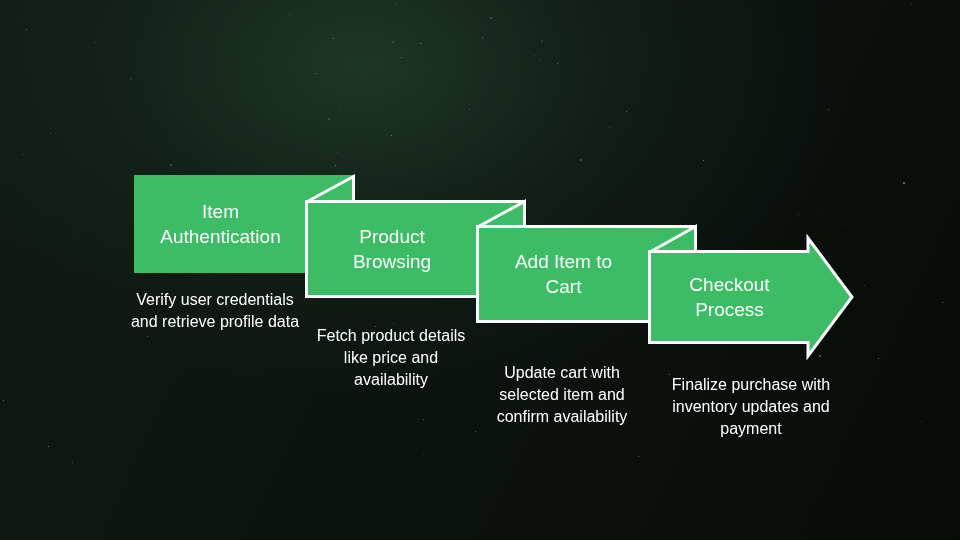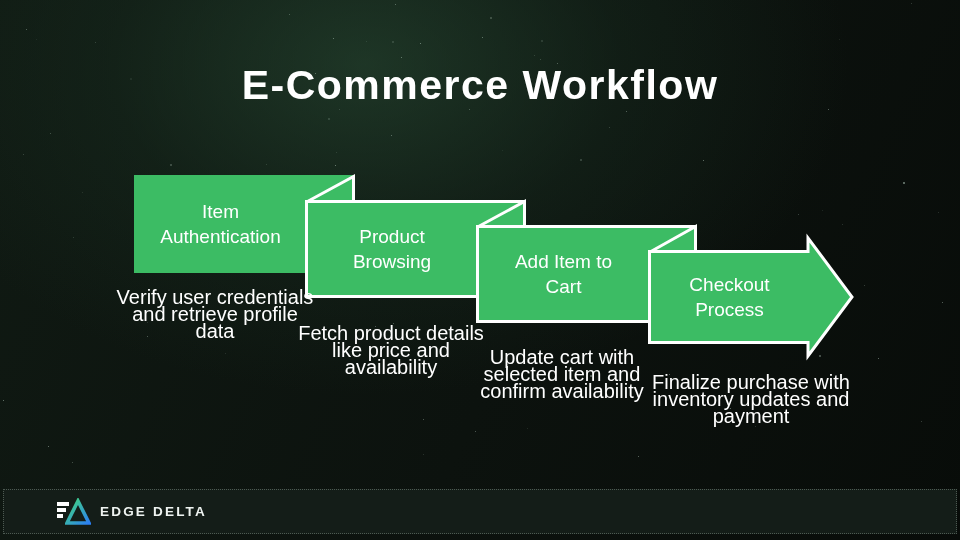--- a/index.html
+++ b/index.html
@@ -24,21 +24,21 @@
   .box3{left:476px;top:225px;width:221px;height:98px;z-index:3;
         border-left:3px solid #fff;border-top:3px solid #fff;border-bottom:3px solid #fff;}
   .overlay{position:absolute;left:0;top:0;z-index:4;pointer-events:none;}
   .arrowpoly{fill:#3CBC64;stroke:#ffffff;stroke-width:3;stroke-linejoin:miter;}
   .fold{stroke:#ffffff;stroke-width:3;fill:none;stroke-linecap:round;}
   .label{
     position:absolute;z-index:6;display:flex;align-items:center;justify-content:center;
     color:#ffffff;font-size:19px;line-height:25px;text-align:center;white-space:pre-line;
   }
   .caption{
-    position:absolute;z-index:6;color:#ffffff;font-size:20px;line-height:17px;
+    position:absolute;z-index:6;color:#ffffff;font-size:16px;line-height:22px;
     text-align:center;white-space:pre-line;
   }
   
   .footer{
     position:absolute;left:3px;right:3px;top:489px;height:45px;
     background:#141d18;border:1px dotted #4d5a52;
     display:flex;align-items:center;box-sizing:border-box;padding-left:53px;
   }
   .logo-mark{position:relative;width:34px;height:28px;flex:0 0 auto;}
   .bars{position:absolute;left:0;top:4px;display:flex;flex-direction:column;gap:2px;}
@@ -135,21 +135,20 @@
       <span class="star" style="left: 584.8px; top: 256.7px; width: 2px; height: 2px; opacity: 0.12;"></span>
       <span class="star" style="left: 149.1px; top: 229.4px; width: 1px; height: 1px; opacity: 0.24;"></span>
       <span class="star" style="left: 496.9px; top: 270.5px; width: 1px; height: 1px; opacity: 0.2;"></span>
       <span class="star" style="left: 629.2px; top: 233.4px; width: 1px; height: 1px; opacity: 0.14;"></span>
       <span class="star" style="left: 463.8px; top: 217.8px; width: 1px; height: 1px; opacity: 0.1;"></span>
       <span class="star" style="left: 94.7px; top: 41.9px; width: 1px; height: 1px; opacity: 0.24;"></span>
       <span class="star" style="left: 638.4px; top: 456.4px; width: 1px; height: 1px; opacity: 0.49;"></span>
       <span class="star" style="left: 2.8px; top: 399.8px; width: 1px; height: 1px; opacity: 0.55;"></span>
     </div>
 
-  <h1 class="title">E-Commerce Workflow</h1>
 
   <div>
     <div class="box box1"></div>
     <div class="box box2"></div>
     <div class="box box3"></div>
 
     <svg class="overlay" width="960" height="540" viewBox="0 0 960 540">
       <polygon class="arrowpoly" points="649.5,251.5 808,251.5 808,238 852,297 808,356 808,342.5 649.5,342.5"></polygon>
       <path class="fold" d="M306.5 202 L353.5 176.5 L353.5 201.5"></path>
       <path class="fold" d="M477.5 227 L524.5 201.5 L524.5 226.5"></path>
@@ -163,41 +162,22 @@
     <div class="label" style="left:479px;top:225px;width:169px;height:98px;">Add Item to
 Cart</div>
     <div class="label" style="left:651px;top:250px;width:157px;height:93px;">Checkout
 Process</div>
 
     <div class="caption" style="left:115px;top:289px;width:200px;">Verify user credentials
 and retrieve profile data</div>
     <div class="caption" style="left:291px;top:325px;width:200px;">Fetch product details
 like price and
 availability</div>
-    <div class="caption" style="left:462px;top:349px;width:200px;">Update cart with
+    <div class="caption" style="left:462px;top:362px;width:200px;">Update cart with
 selected item and
 confirm availability</div>
     <div class="caption" style="left:651px;top:374px;width:200px;">Finalize purchase with
 inventory updates and
 payment</div>
   </div>
 
-  <div class="footer">
-    <div class="logo-mark">
-      <div class="bars">
-        <span></span>
-          <span></span>
-          <span></span>
-      </div>
-      <svg class="delta" width="26" height="28" viewBox="0 0 26 28">
-        <defs>
-          <linearGradient id="dg" x1="0" y1="0" x2="1" y2="1">
-            <stop offset="0" stop-color="#42D97B"></stop>
-            <stop offset="1" stop-color="#2B7FF2"></stop>
-          </linearGradient>
-        </defs>
-        <polygon points="13,3 24,25 2,25" fill="none" stroke="url(#dg)" stroke-width="3.6" stroke-linejoin="miter"></polygon>
-      </svg>
-    </div>
-    <span class="brand">EDGE DELTA</span>
-  </div>
 
 </div>
 
 </body></html>

